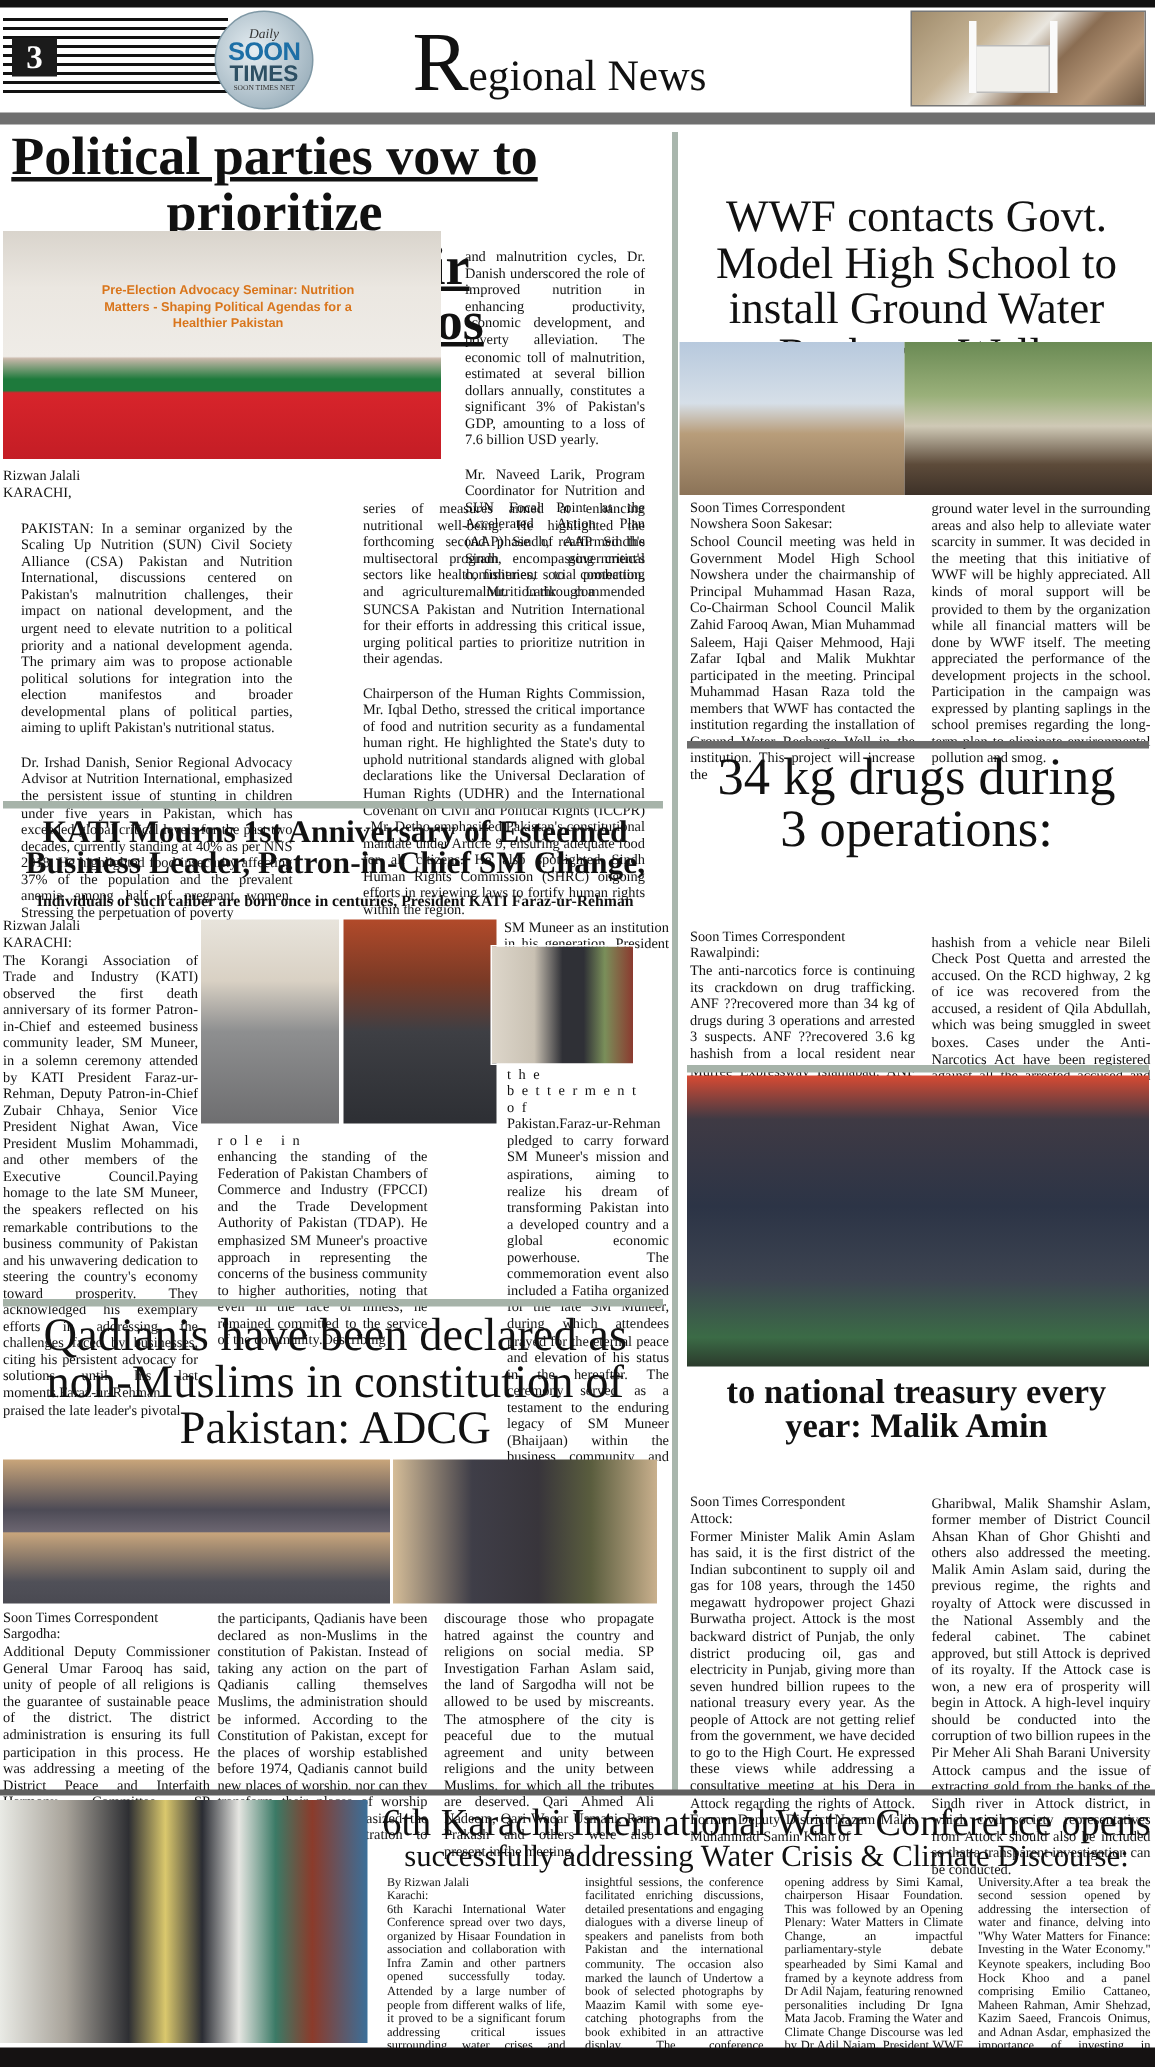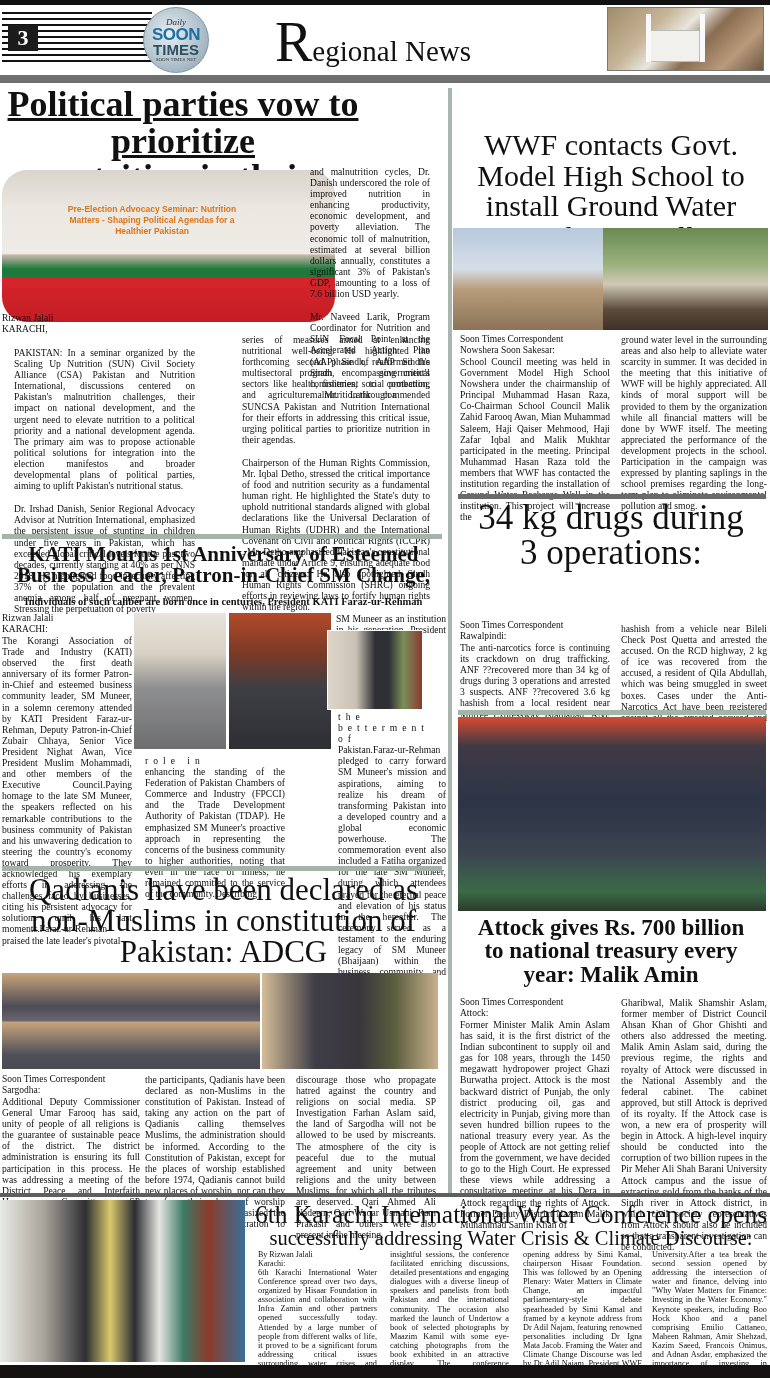--- a/index.html
+++ b/index.html
@@ -72,21 +72,21 @@
   <div class="min2"></div>
 </div>
 <div class="abs greybar"></div>
 
 <div class="abs vrule" style="top:88px;height:1106px;"></div>
 
 <div class="abs hl bold" style="left:0;top:86px;width:366px;font-size:36px;text-decoration:underline;">
   <div>Political parties vow to prioritize</div>
   <div>nutrition in their elevate manifestos</div>
 </div>
-<div class="abs photo ph-seminar" style="left:2px;top:170px;width:333px;height:152px;border-radius:25px;">
+<div class="abs photo ph-seminar" style="left:2px;top:154px;width:292px;height:152px;">
   <div style="position:absolute;left:55px;top:34px;width:190px;font-family:'Liberation Sans',sans-serif;font-size:8.5px;color:#d9751b;font-weight:bold;text-align:center;line-height:11px;">Pre-Election Advocacy Seminar: Nutrition Matters - Shaping Political Agendas for a Healthier Pakistan</div>
 </div>
 <div class="abs body" style="left:298px;top:154px;width:144px;">
   <p>and malnutrition cycles, Dr. Danish underscored the role of improved nutrition in enhancing productivity, economic development, and poverty alleviation. The economic toll of malnutrition, estimated at several billion dollars annually, constitutes a significant 3% of Pakistan's GDP, amounting to a loss of 7.6 billion USD yearly.</p>
   <p>Mr. Naveed Larik, Program Coordinator for Nutrition and SUN Focal Point at the Accelerated Action Plan (AAP) Sindh, reaffirmed the Sindh government's commitment to combatting malnutrition through a</p>
 </div>
 <div class="abs" style="left:2px;top:313px;width:205px;">
   <div class="byline">Rizwan Jalali</div>
   <div class="byline">KARACHI,</div>
   <div class="body">
@@ -147,21 +147,20 @@
 <div class="abs" style="left:460px;top:620px;width:150px;">
   <div class="byline">Soon Times Correspondent</div>
   <div class="byline">Rawalpindi:</div>
   <div class="body">The anti-narcotics force is continuing its crackdown on drug trafficking. ANF ??recovered more than 34 kg of drugs during 3 operations and arrested 3 suspects. ANF ??recovered 3.6 kg hashish from a local resident near Murree Expressway Islamabad. ANF ??recovered 28.8 kg</div>
 </div>
 <div class="abs body" style="left:621px;top:623px;width:146px;">hashish from a vehicle near Bileli Check Post Quetta and arrested the accused. On the RCD highway, 2 kg of ice was recovered from the accused, a resident of Qila Abdullah, which was being smuggled in sweet boxes. Cases under the Anti-Narcotics Act have been registered against all the arrested accused and further investigation has been started.</div>
 <div class="abs hrule" style="left:458px;top:710px;width:308px;"></div>
 
 <div class="abs photo ph-anf" style="left:458px;top:717px;width:308px;height:194px;"></div>
 <div class="abs hl bold" style="left:452px;top:916px;width:318px;font-size:23px;">
-  <div>Attock gives Rs. 700 billion</div>
   <div>to national treasury every</div>
   <div>year: Malik Amin</div>
 </div>
 <div class="abs" style="left:460px;top:997px;width:150px;">
   <div class="byline">Soon Times Correspondent</div>
   <div class="byline">Attock:</div>
   <div class="body">Former Minister Malik Amin Aslam has said, it is the first district of the Indian subcontinent to supply oil and gas for 108 years, through the 1450 megawatt hydropower project Ghazi Burwatha project. Attock is the most backward district of Punjab, the only district producing oil, gas and electricity in Punjab, giving more than seven hundred billion rupees to the national treasury every year. As the people of Attock are not getting relief from the government, we have decided to go to the High Court. He expressed these views while addressing a consultative meeting at his Dera in Attock regarding the rights of Attock. Former Deputy District Nazam Malik Muhammad Samin Khan of</div>
 </div>
 <div class="abs body" style="left:621px;top:997px;width:146px;">Gharibwal, Malik Shamshir Aslam, former member of District Council Ahsan Khan of Ghor Ghishti and others also addressed the meeting. Malik Amin Aslam said, during the previous regime, the rights and royalty of Attock were discussed in the National Assembly and the federal cabinet. The cabinet approved, but still Attock is deprived of its royalty. If the Attock case is won, a new era of prosperity will begin in Attock. A high-level inquiry should be conducted into the corruption of two billion rupees in the Pir Meher Ali Shah Barani University Attock campus and the issue of extracting gold from the banks of the Sindh river in Attock district, in which civil society representatives from Attock should also be included so that a transparent investigation can be conducted.</div>
 

